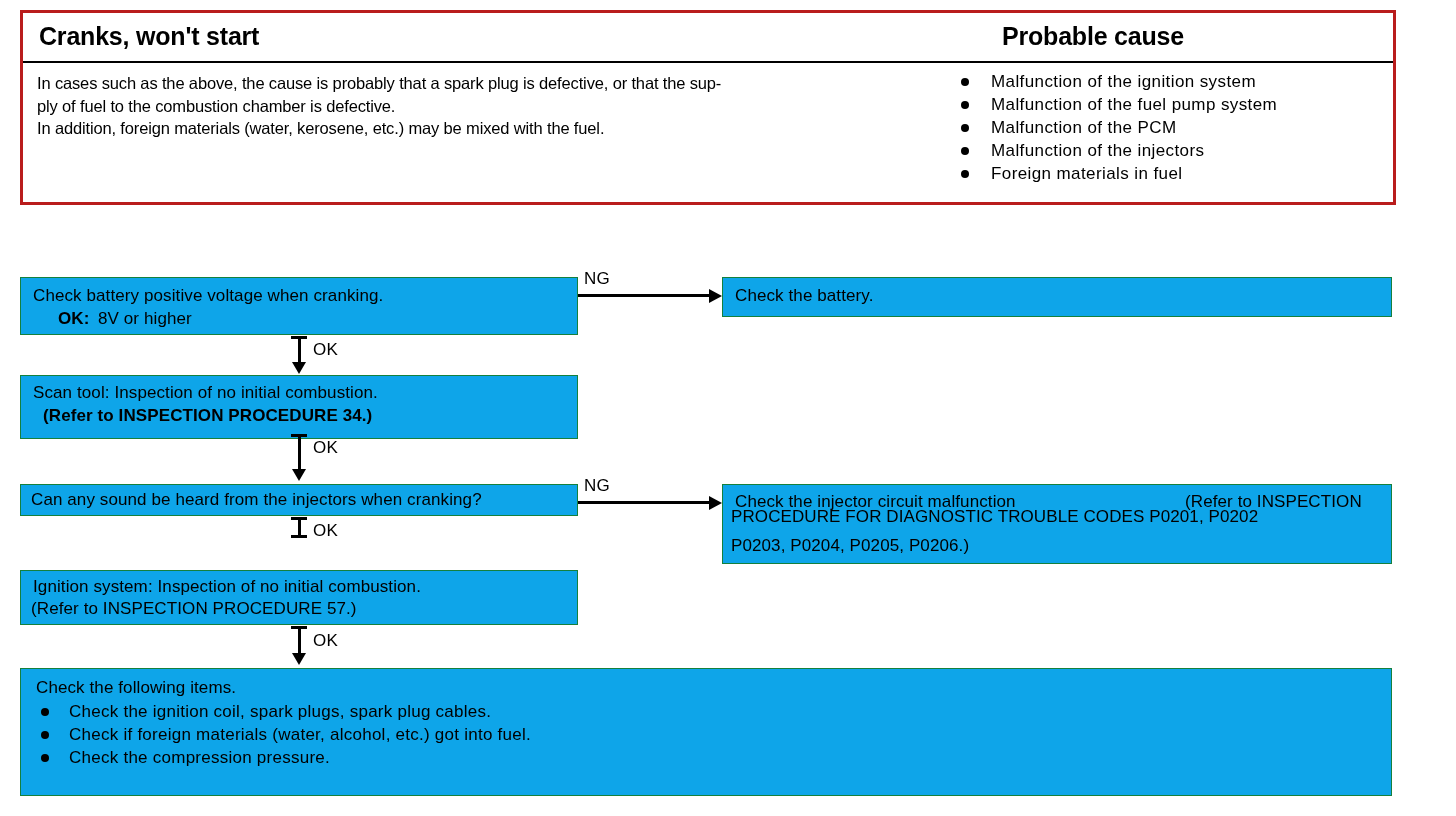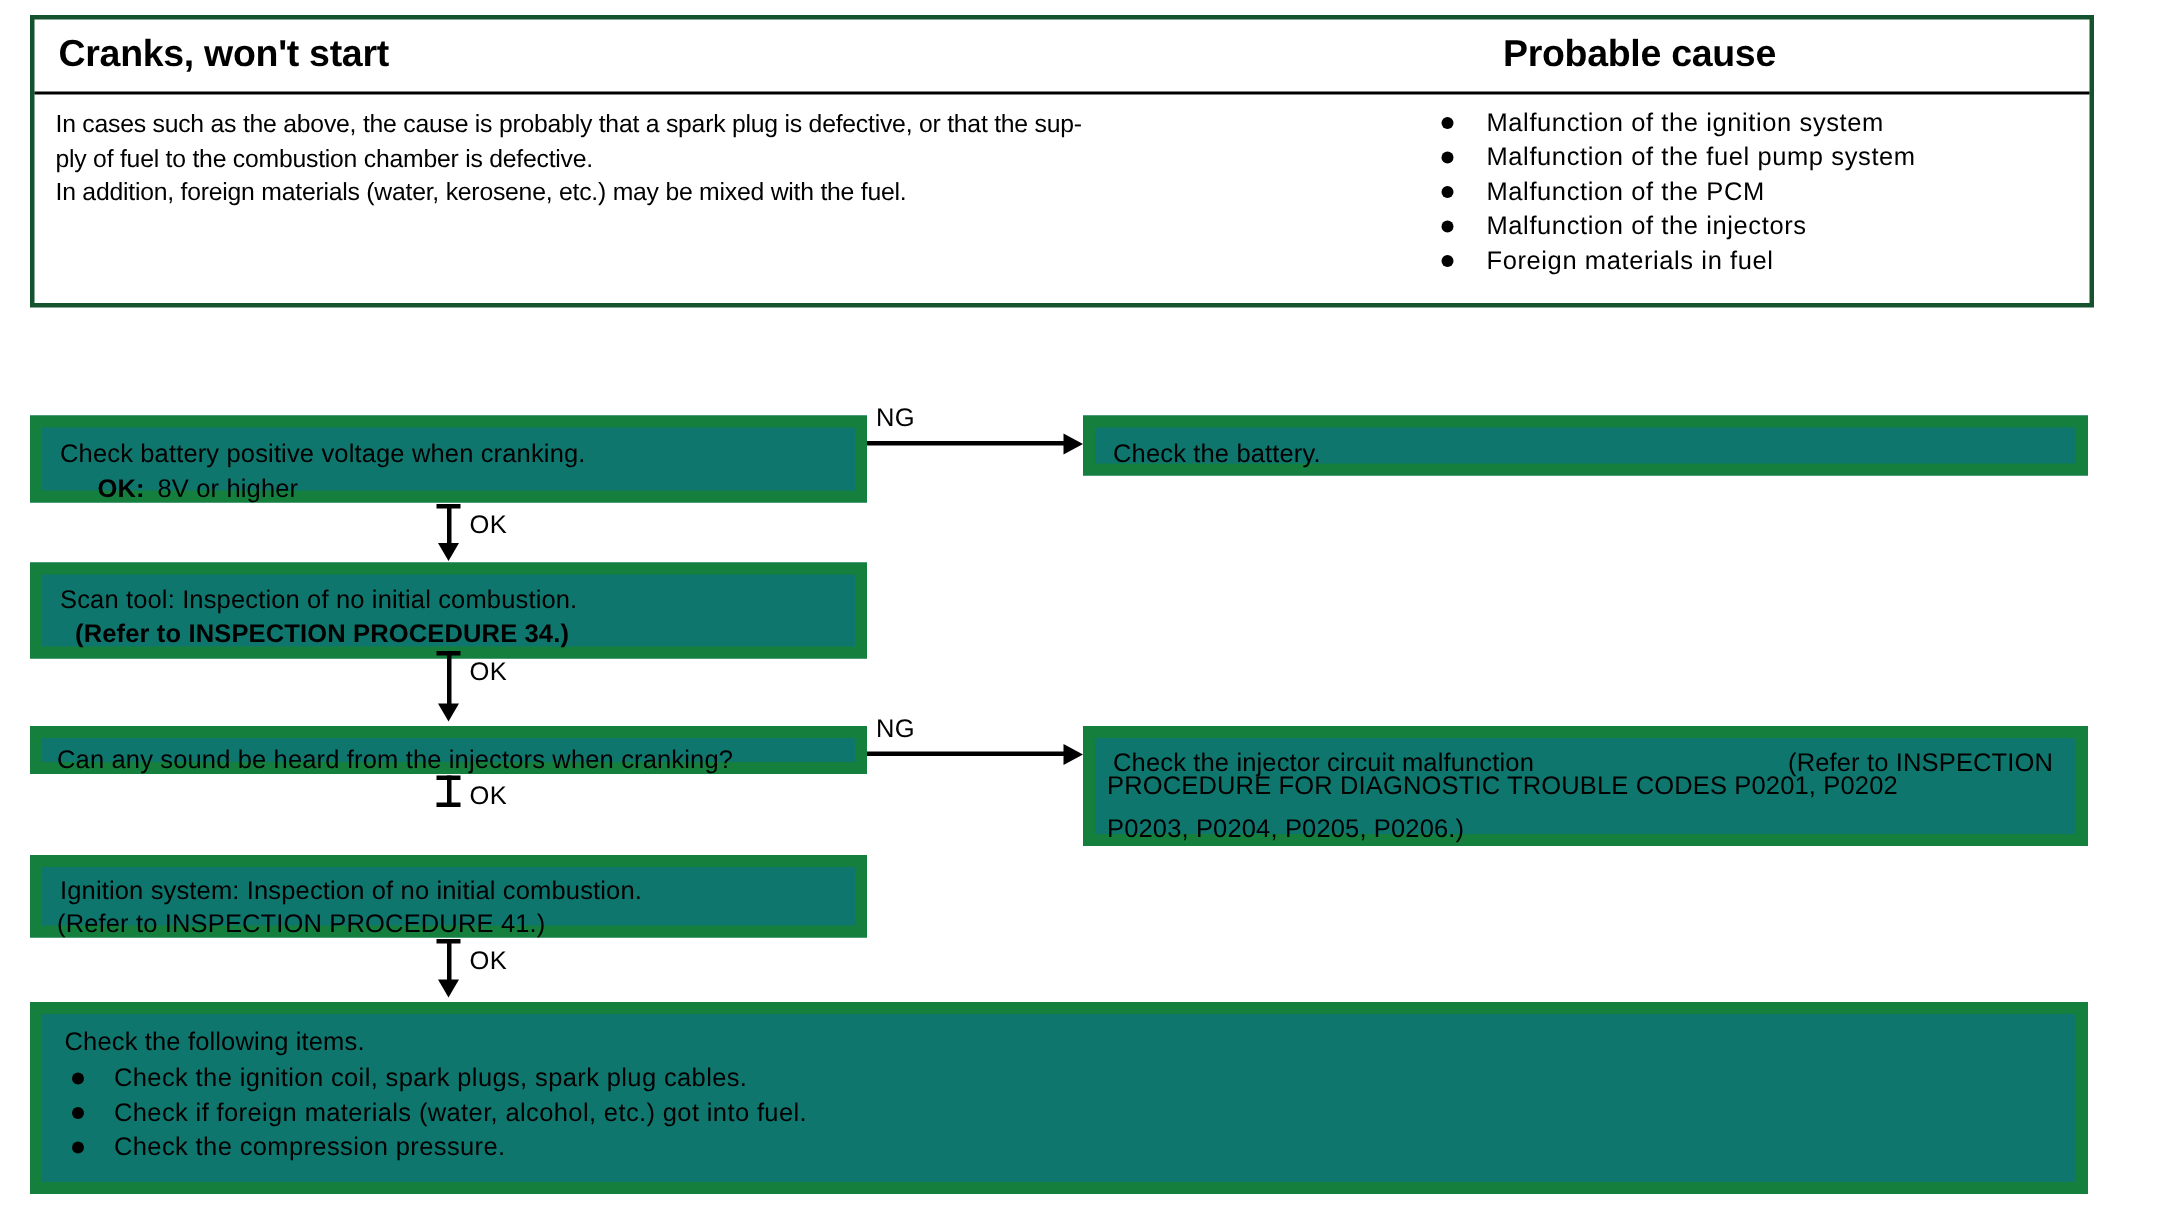--- a/index.html
+++ b/index.html
@@ -16,21 +16,21 @@
     overflow: hidden;
   }
 
   
   #symptom-table {
     position: absolute;
     left: 20px;
     top: 10px;
     width: 1376px;
     height: 195px;
-    border: 3px solid #14532d;
+    border: 3px solid #b91c1c;
     box-sizing: border-box;
   }
   #symptom-head {
     position: absolute;
     left: 0; top: 0; right: 0;
     height: 50px;
     border-bottom: 2px solid #000;
     box-sizing: border-box;
   }
   #symptom-title {
@@ -83,23 +83,23 @@
     top: 8px;
     width: 8px;
     height: 8px;
     background: #000;
     border-radius: 50%;
   }
 
   
   .fbox {
     position: absolute;
-    border: 8px solid #15803d;
+    border: 1px solid #15803d;
     box-sizing: border-box;
-    background: #0f766e;
+    background: #0ea5e9;
   }
   .ftext {
     position: absolute;
     font-size: 17px;
     line-height: 23px;
     letter-spacing: 0.1px;
     white-space: nowrap;
   }
 
   #box-battery      { left: 20px;  top: 277px; width: 558px; height: 58px; }
@@ -267,21 +267,21 @@
   <div class="ftext" style="left:8px; top:49px;">P0203, P0204, P0205, P0206.)</div>
 </div>
 
 <div class="tick" style="left:291px; top:517px; width:16px;"></div>
 <div class="vline" style="left:298px; top:517px; height:21px;"></div>
 <div class="tick" style="left:291px; top:535px; width:16px;"></div>
 <div class="conn-label" style="left:313px; top:521px;">OK</div>
 
 <div class="fbox" id="box-ignition">
   <div class="ftext" style="left:12px; top:4px;">Ignition system: Inspection of no initial combustion.</div>
-  <div class="ftext" style="left:10px; top:26px;">(Refer to INSPECTION PROCEDURE 41.)</div>
+  <div class="ftext" style="left:10px; top:26px;">(Refer to INSPECTION PROCEDURE 57.)</div>
 </div>
 
 <div class="tick" style="left:291px; top:626px; width:16px;"></div>
 <div class="vline" style="left:298px; top:626px; height:31px;"></div>
 <div class="arrow-down" style="left:292px; top:653px;"></div>
 <div class="conn-label" style="left:313px; top:631px;">OK</div>
 
 <div class="fbox" id="box-final">
   <div class="final-lead">Check the following items.</div>
   <ul id="final-list">

